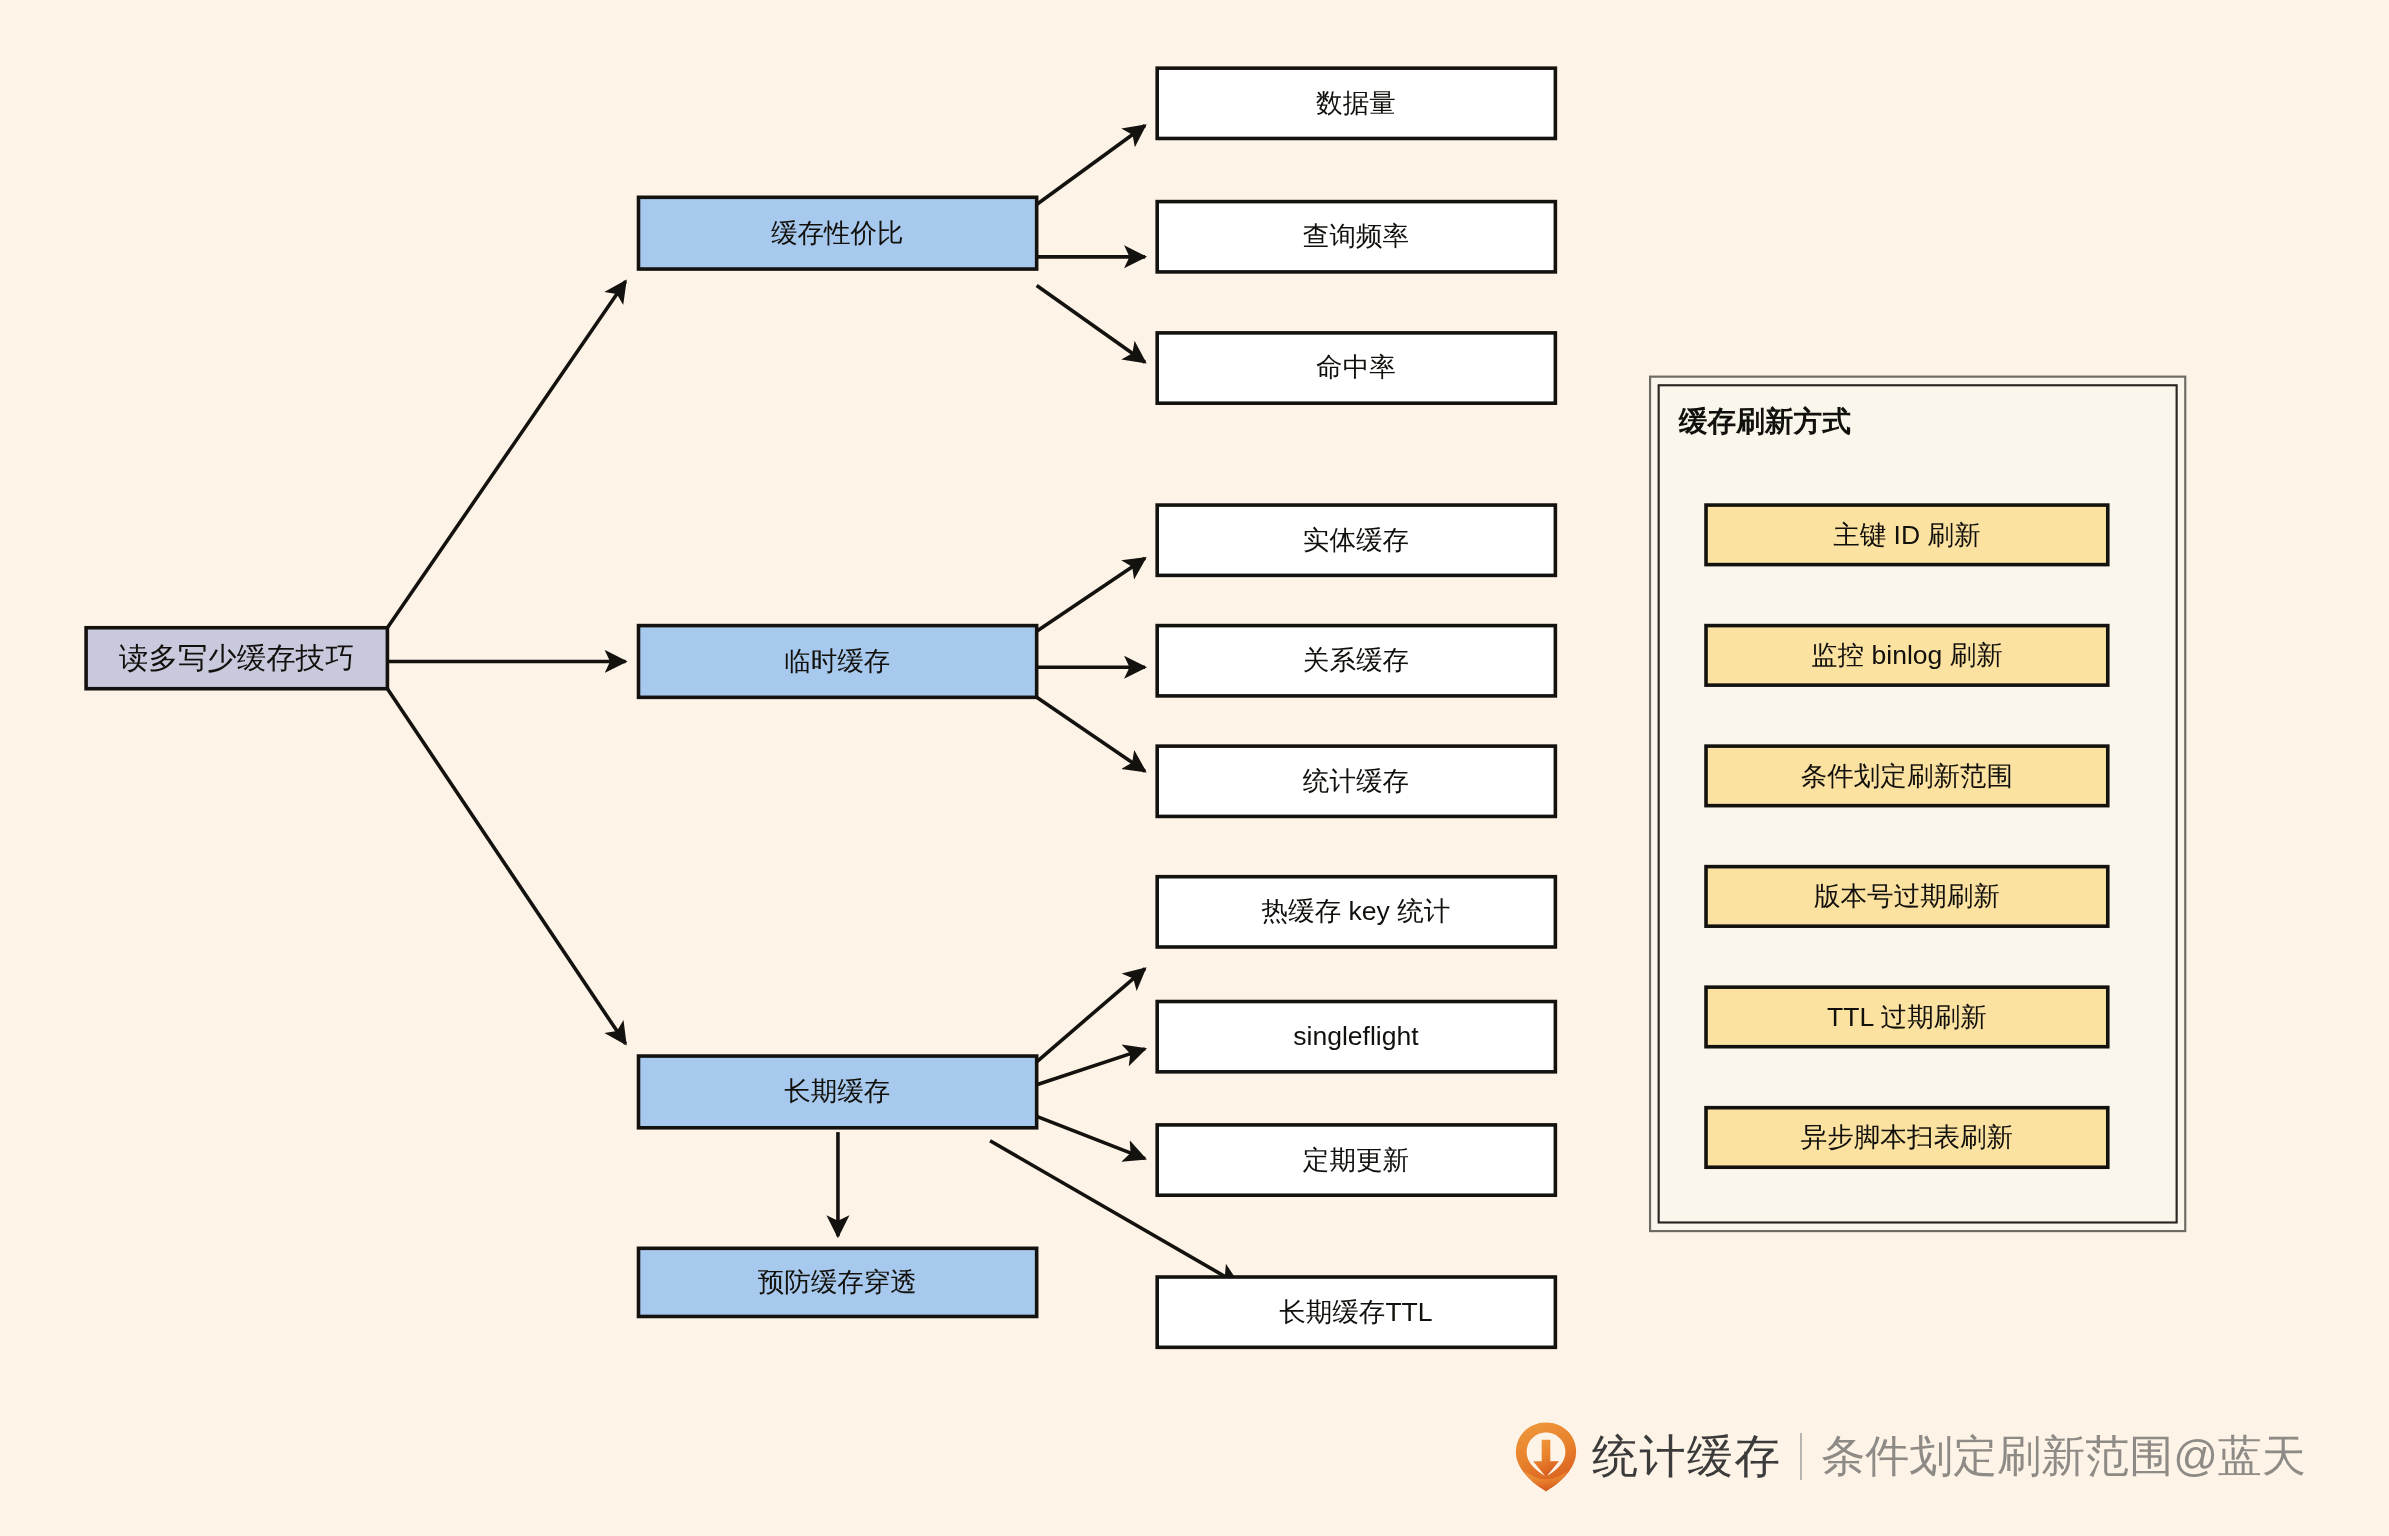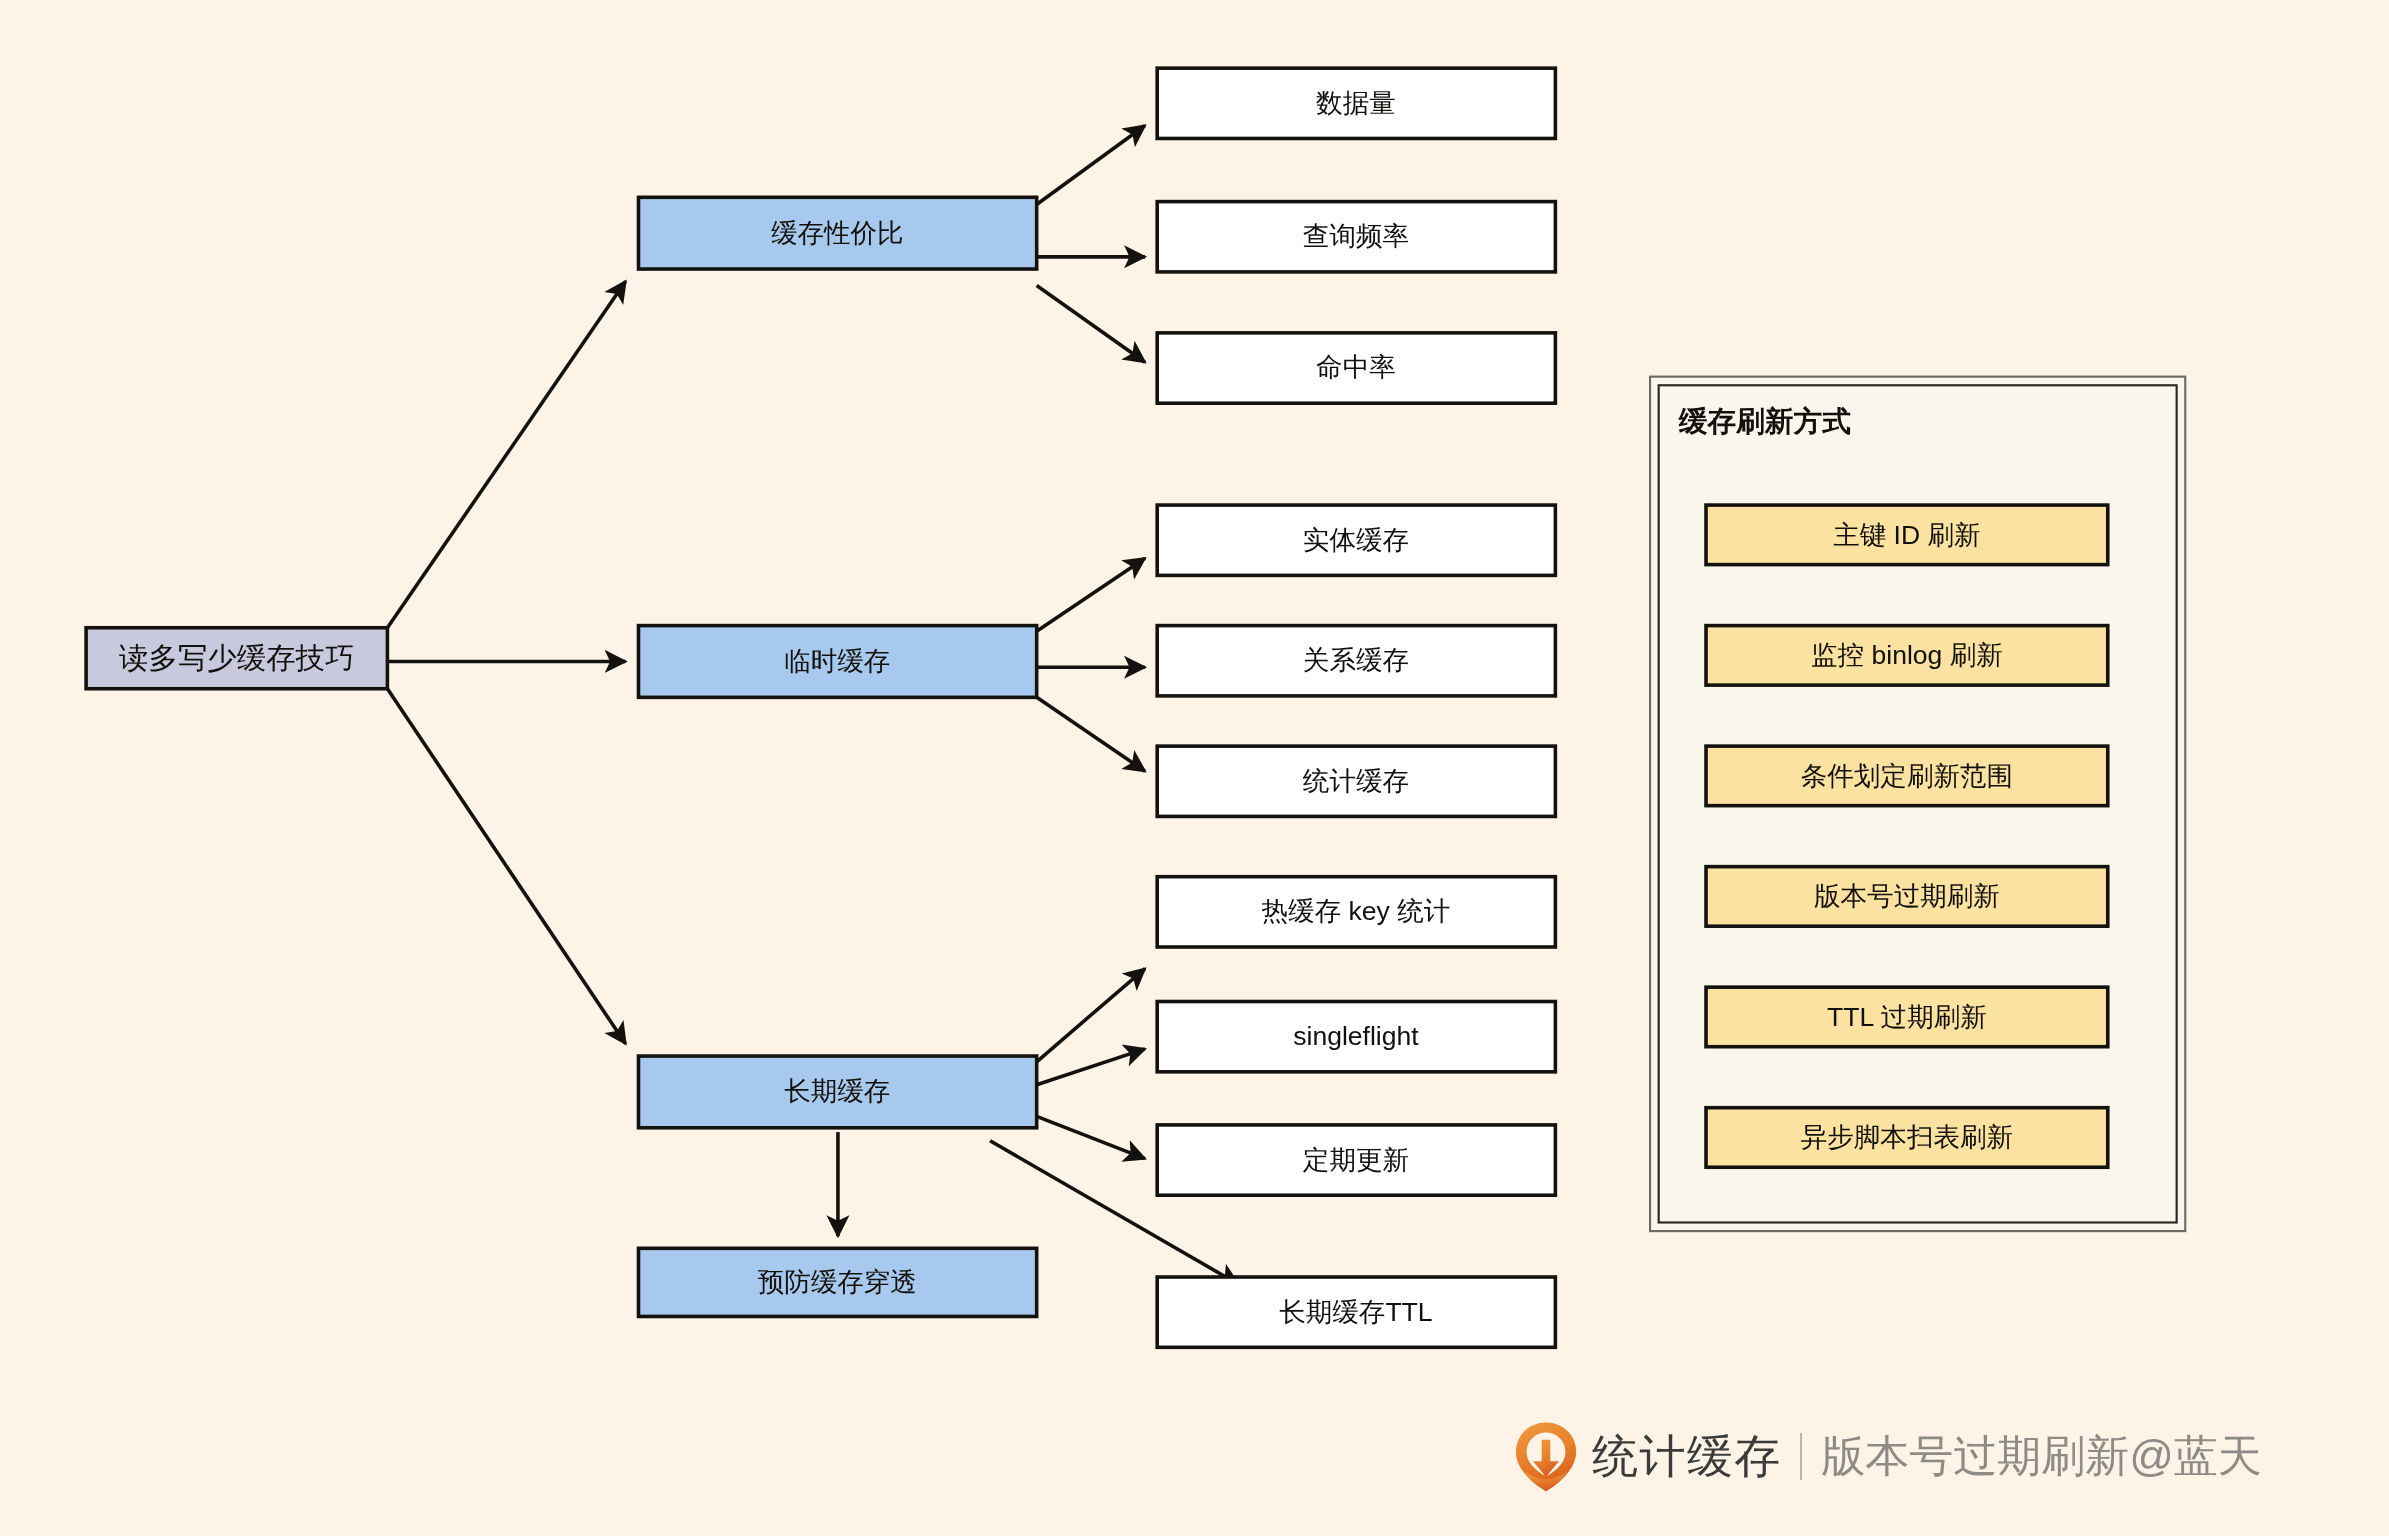--- a/index.html
+++ b/index.html
@@ -187,17 +187,17 @@
 
   <div id="footer">
     <svg id="footerLogo" viewBox="0 0 92 100">
       <path d="M46 2 C22 2 4 20 4 43 C4 62 18 80 46 98 C74 80 88 62 88 43 C88 20 70 2 46 2 Z" fill="url(#logoGrad)"></path>
       <path d="M46 16 C31 16 19 28 19 43 C19 57 30 68 46 77 C62 68 73 57 73 43 C73 28 61 16 46 16 Z" fill="#fdf3e7"></path>
       <path d="M40 26 L52 26 L52 56 L64 56 L46 78 L28 56 L40 56 Z" fill="url(#logoGrad)"></path>
       <path d="M16 70 C26 86 36 93 46 96 C56 93 66 86 76 70 C64 78 56 81 46 81 C36 81 28 78 16 70 Z" fill="url(#logoGrad)"></path>
     </svg>
     <div id="footerBrand">统计缓存</div>
     <div id="footerSep"></div>
-    <div id="footerCourse">版本号过期刷新@蓝天</div>
+    <div id="footerCourse">条件划定刷新范围@蓝天</div>
   </div>
 
 </div>
 
 
 </body></html>

